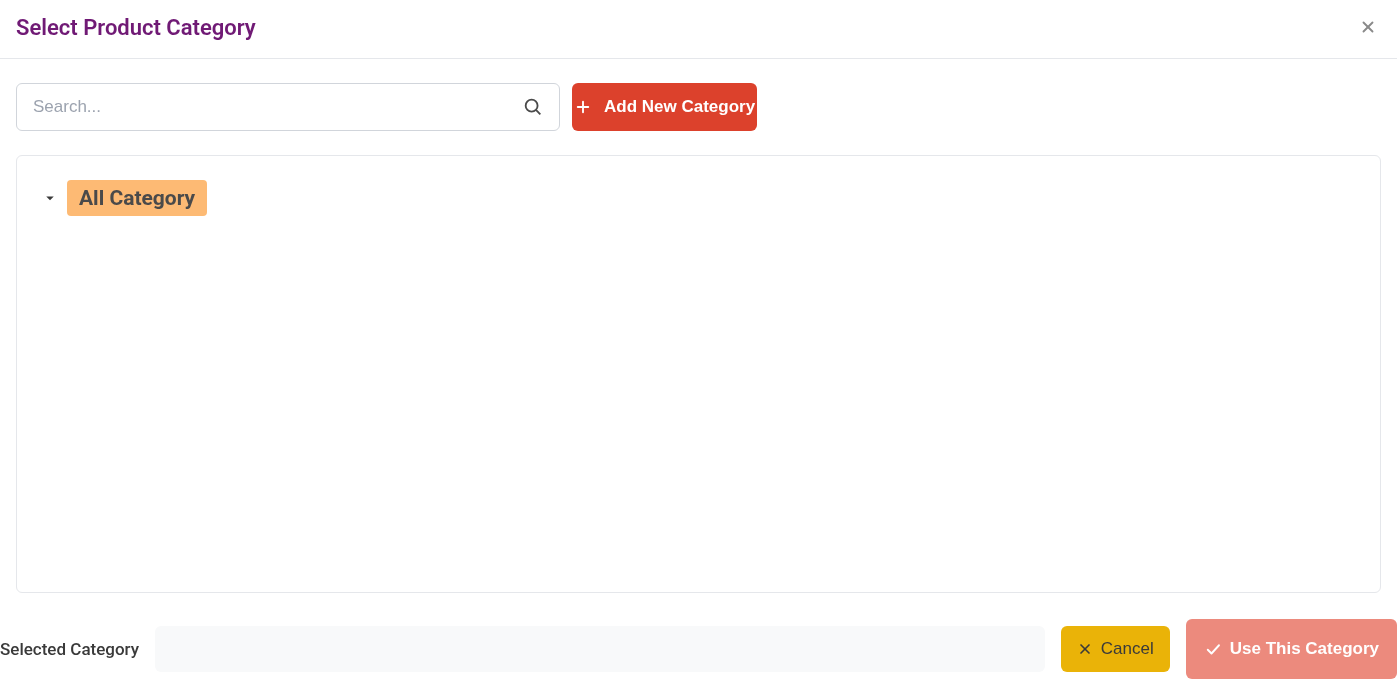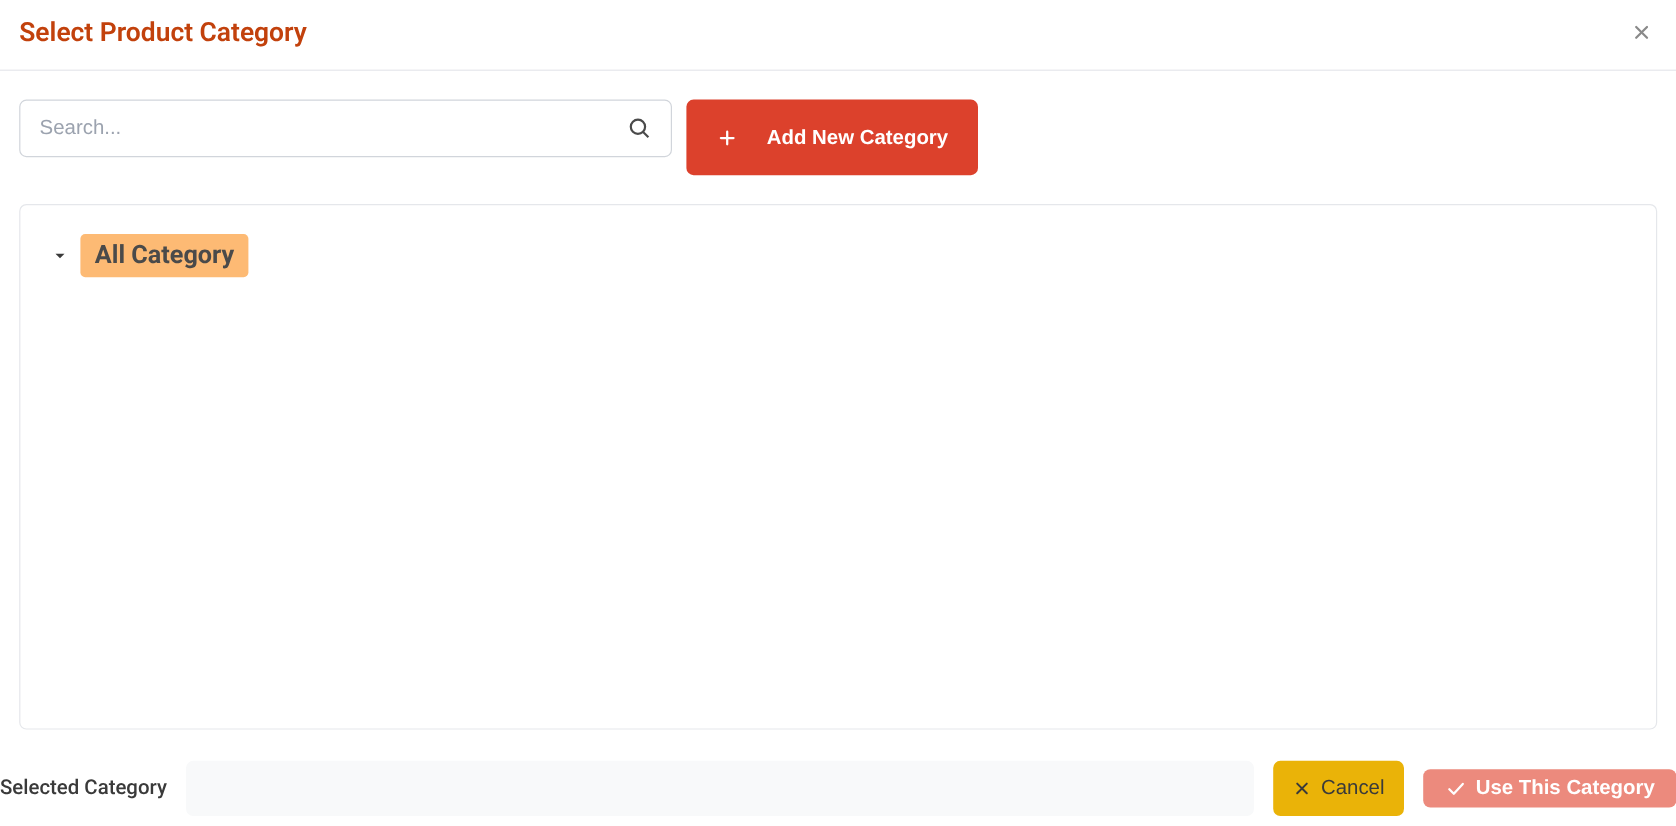--- a/index.html
+++ b/index.html
@@ -18,21 +18,21 @@
     .modal-header {
       display: flex;
       align-items: center;
       justify-content: space-between;
       padding: 14px 16px 18px 16px;
       border-bottom: 1px solid #e5e7eb;
     }
     .modal-title {
       font-size: 22px;
       font-weight: 600;
-      color: #c2410c;
+      color: #701a75;
     }
     .close-btn {
       color: #8a8a8a;
       cursor: pointer;
       padding: 4px;
       display: flex;
       align-items: center;
       justify-content: center;
     }
     .close-btn svg {
@@ -77,27 +77,27 @@
     }
     .search-icon svg {
       width: 22px;
       height: 22px;
     }
     .add-category-btn {
       background: #dc412c;
       color: #ffffff;
       border: none;
       border-radius: 6px;
-      padding: 0 25px;
-      height: 63px;
+      padding: 0 2px;
+      height: 48px;
       font-size: 17px;
       font-weight: 600;
       display: flex;
       align-items: center;
-      gap: 24px;
+      gap: 12px;
       cursor: pointer;
     }
     .add-category-btn svg {
       width: 18px;
       height: 18px;
     }
     .tree-container {
       border: 1px solid #e5e7eb;
       border-radius: 6px;
       padding: 24px 24px;
@@ -175,21 +175,21 @@
     .cancel-btn svg {
       width: 16px;
       height: 16px;
     }
     .use-category-btn {
       background: #ec8a7d;
       color: #ffffff;
       border: none;
       border-radius: 6px;
       padding: 0 18px;
-      height: 32px;
+      height: 60px;
       font-size: 17px;
       font-weight: 600;
       display: flex;
       align-items: center;
       gap: 8px;
       cursor: pointer;
     }
     .use-category-btn svg {
       width: 18px;
       height: 18px;

